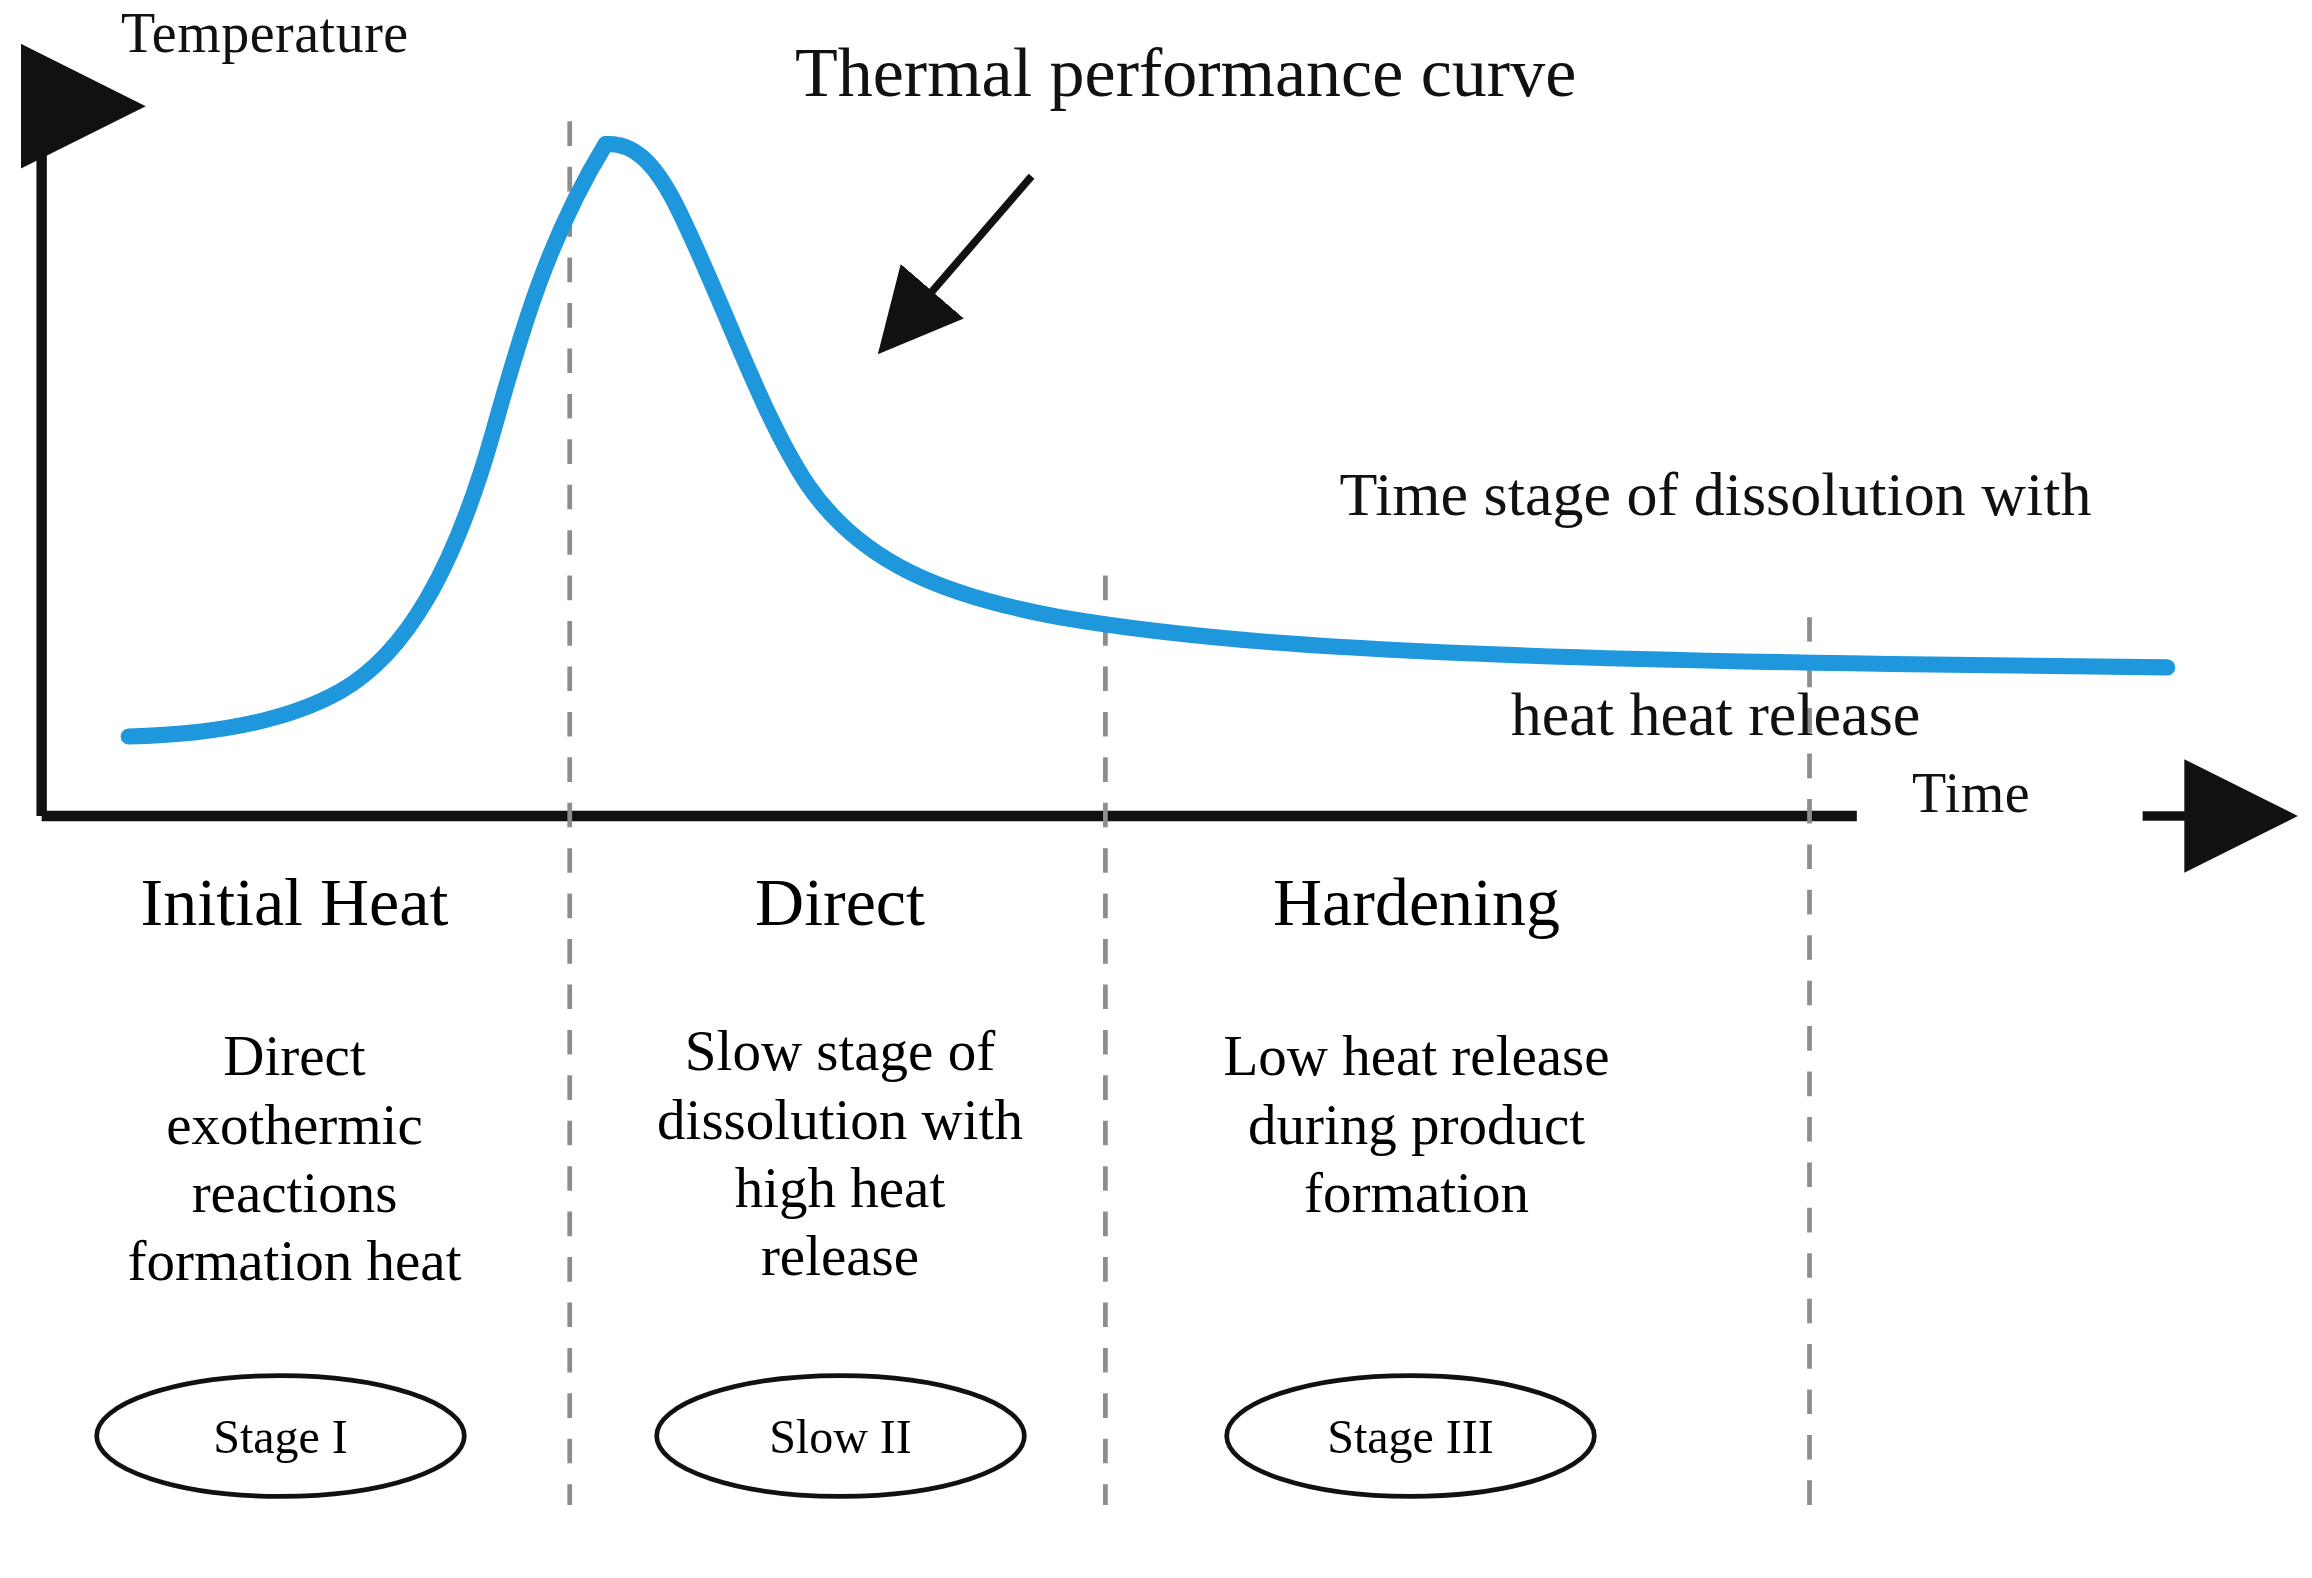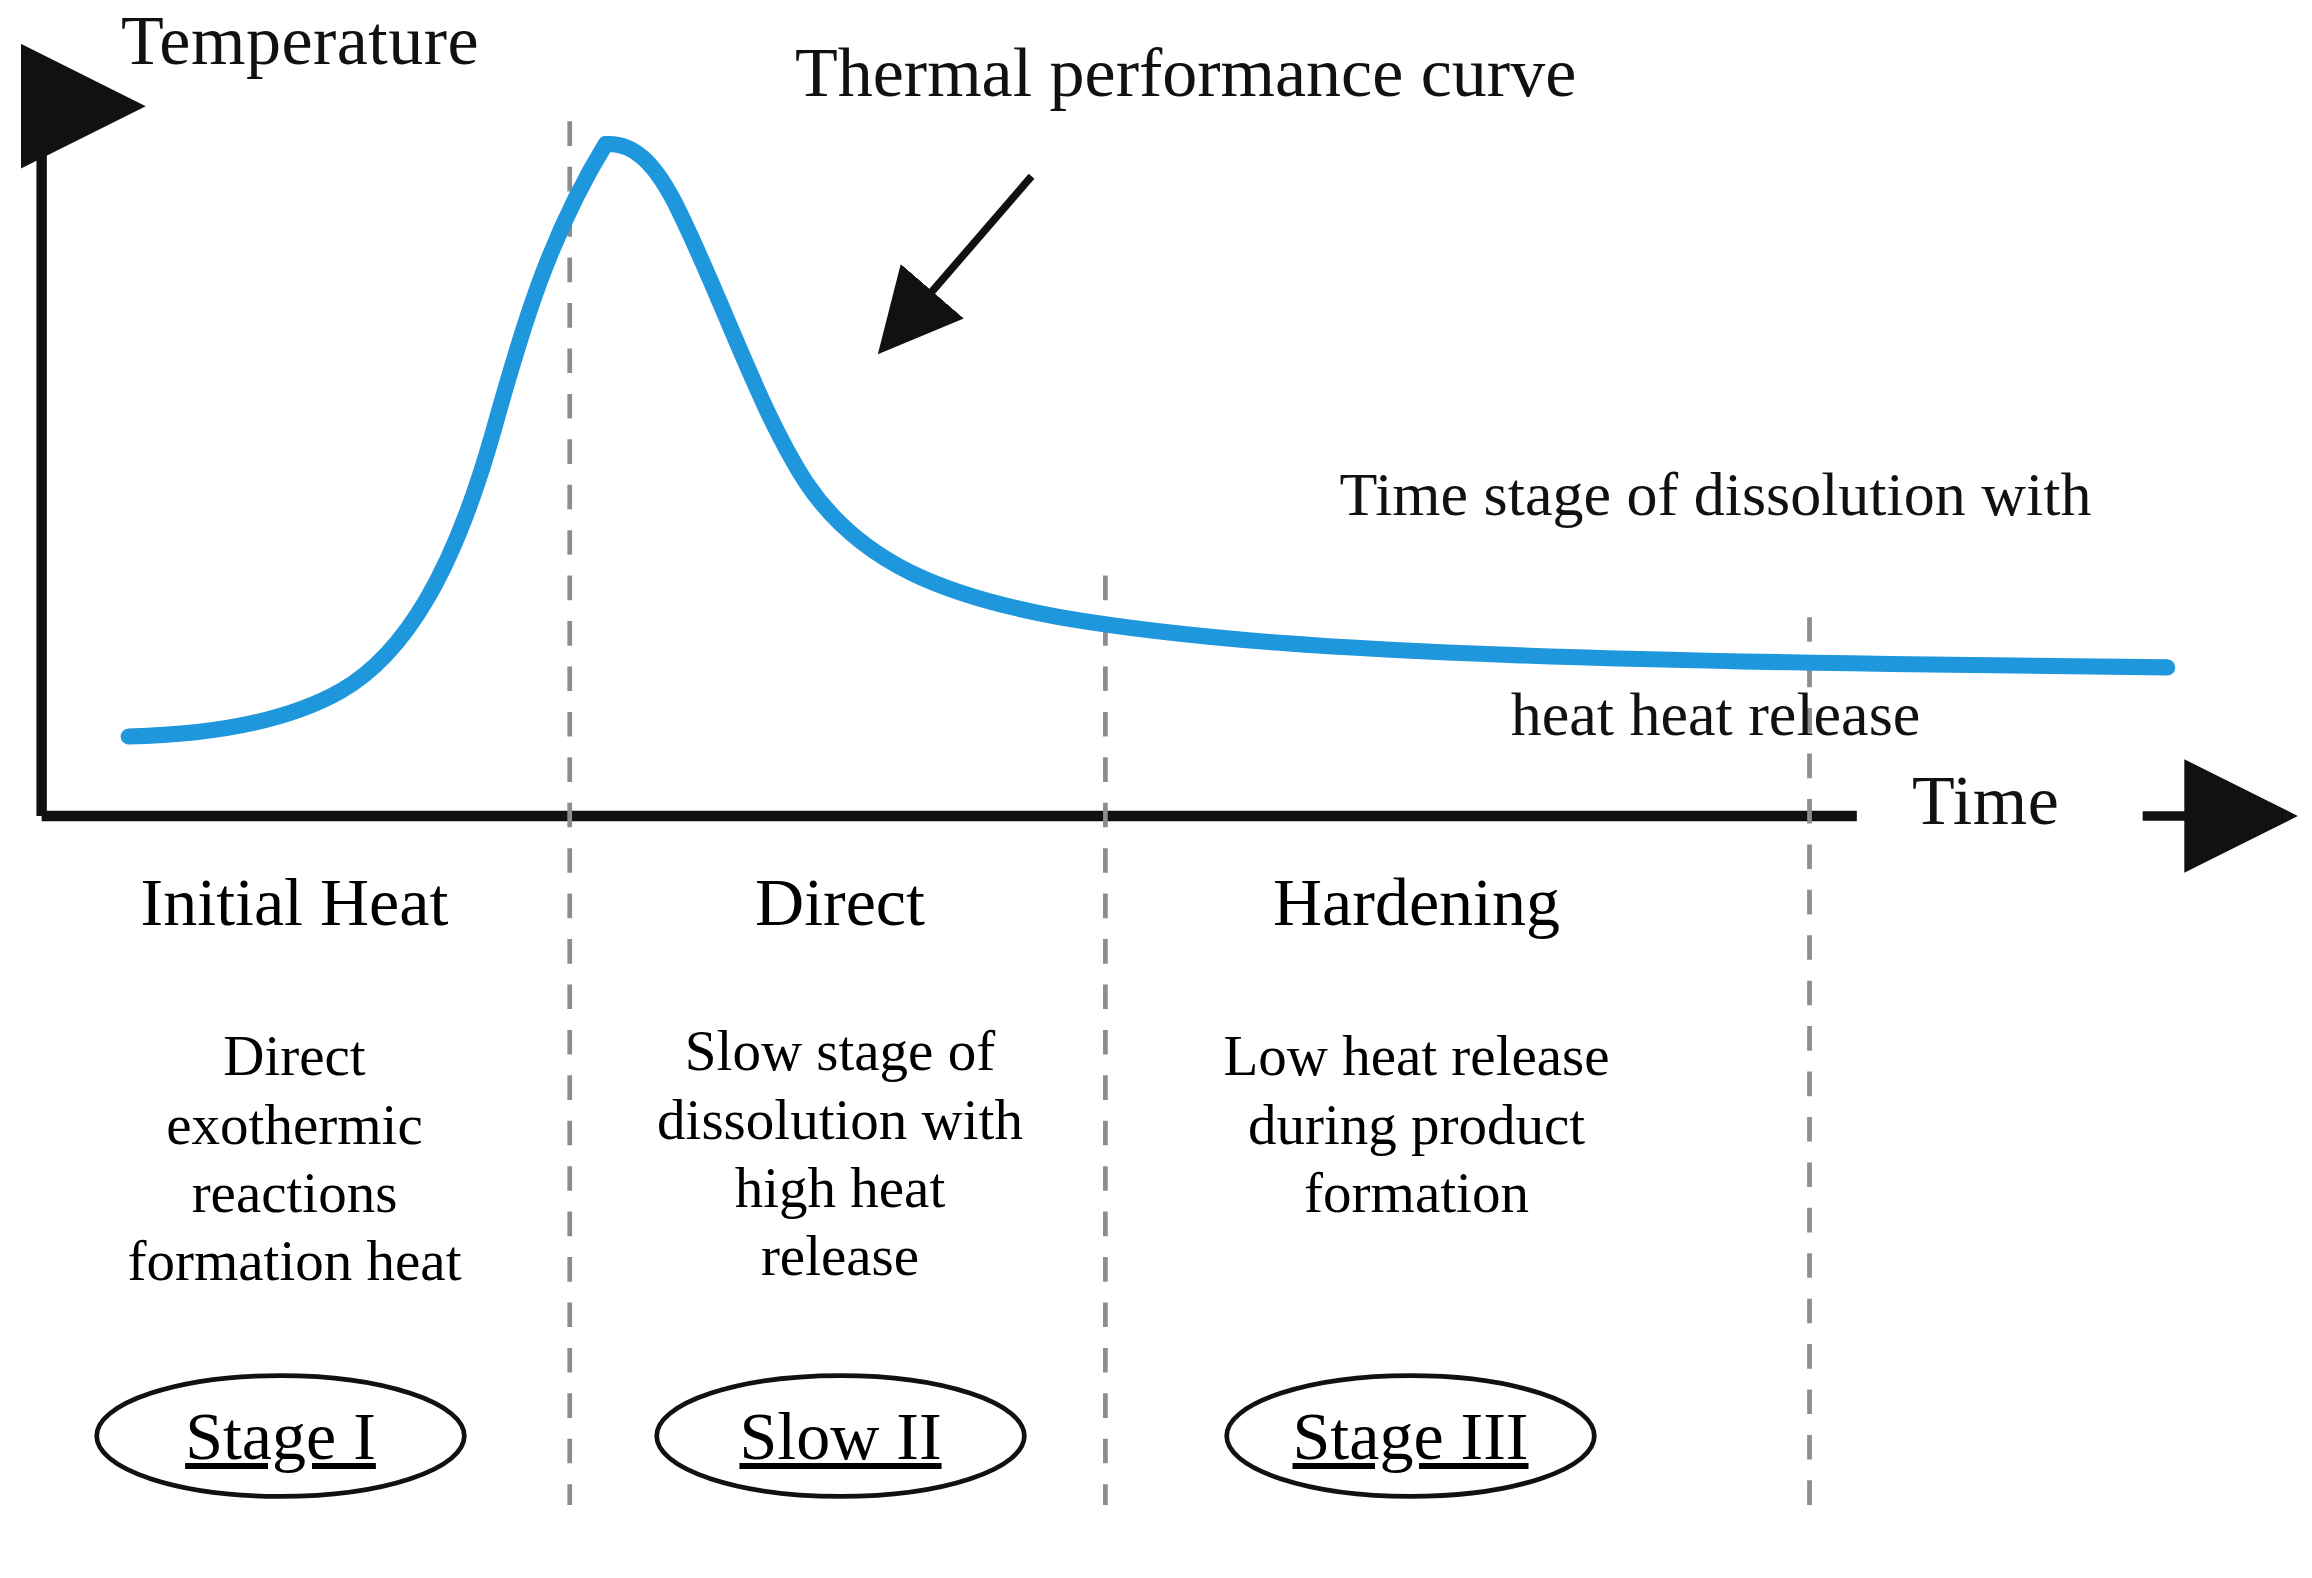--- a/index.html
+++ b/index.html
@@ -27,21 +27,21 @@
     height: 1579px;
   }
   
   .txt {
     position: absolute;
     white-space: pre;
     line-height: 1.12;
     color: #111111;
   }
   .axis-label {
-    font-size: 70px;
+    font-size: 56px;
     letter-spacing: 0.5px;
     font-family: Liberation Serif, serif;
   }
   #y-axis-label {
     left: 121px;
     top: 1.9px;
   }
   #x-axis-label {
     left: 1912px;
     top: 762px;
@@ -95,22 +95,21 @@
     inset: 0;
     width: 100%;
     height: 100%;
   }
   .stage-badge span {
     position: absolute;
     inset: 0;
     display: flex;
     align-items: center;
     justify-content: center;
-    font-size: 68px;
-    text-decoration: underline;
+    font-size: 48px;
   }
   #stage-badge-1 { left: 91px; }
   #stage-badge-2 { left: 651px; }
   #stage-badge-3 { left: 1221px; }
 </style>
 </head>
 <body>
 
 <div id="figure">
 

